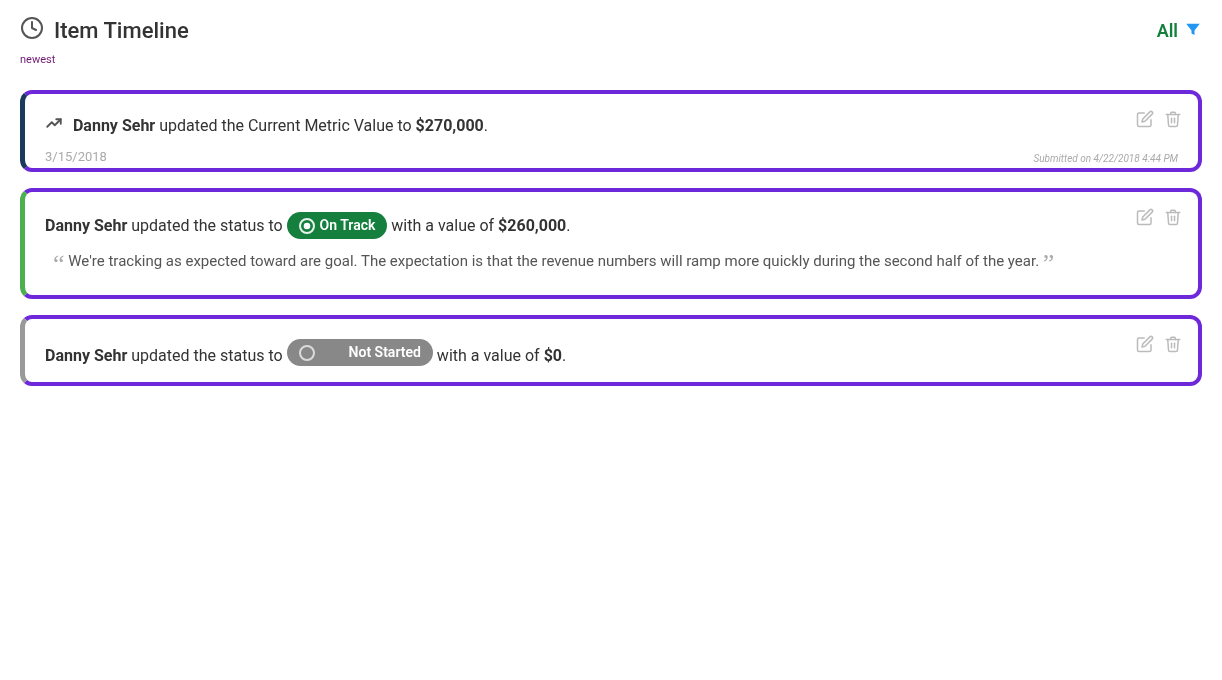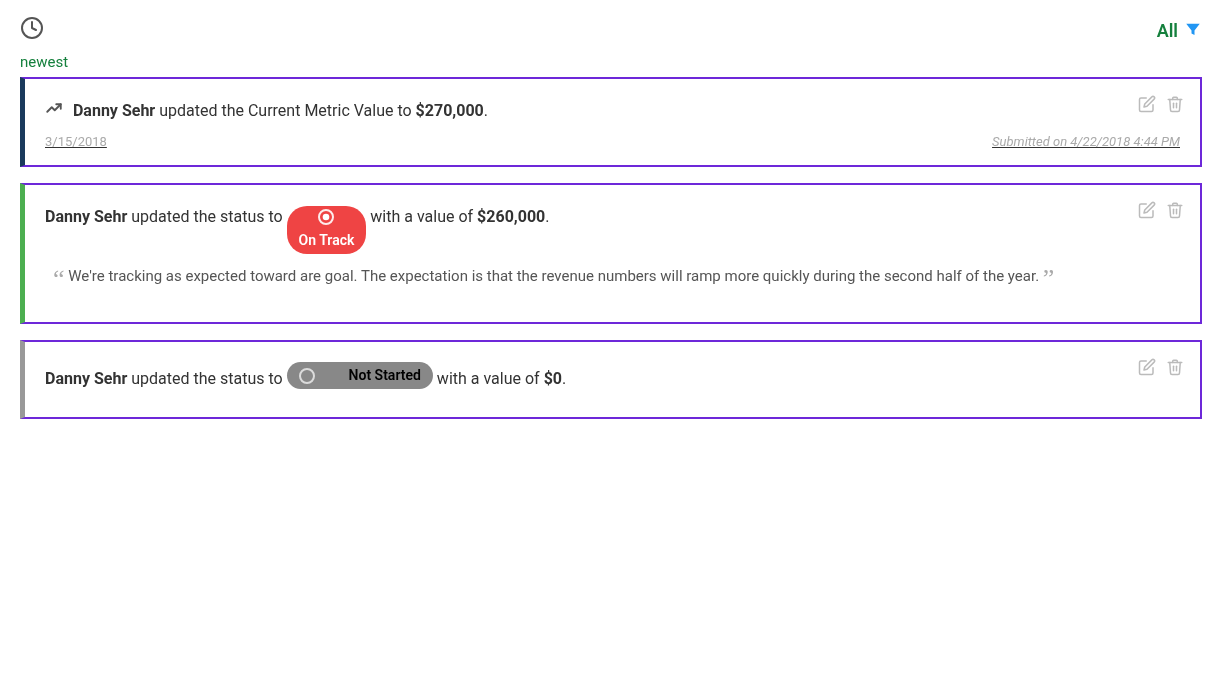--- a/index.html
+++ b/index.html
@@ -43,35 +43,35 @@
       font-weight: 600;
       color: #15803d;
     }
 
     .filter-icon {
       color: #2196F3;
       font-size: 18px;
     }
 
     .sort-label {
-      font-size: 15px;
-      color: #15803d;
-      margin-bottom: 6px;
+      font-size: 11px;
+      color: #701a75;
+      margin-bottom: 24px;
     }
 
     .timeline-list {
       display: flex;
       flex-direction: column;
       gap: 0;
     }
 
     .timeline-card {
-      border: 2px solid #6d28d9;
-      border-radius: 0;
-      padding: 20px 20px 16px 20px;
+      border: 4px solid #6d28d9;
+      border-radius: 12px;
+      padding: 20px 20px 4px 20px;
       margin-bottom: 16px;
       position: relative;
       background: #fff;
     }
 
     .timeline-card.blue-left {
       border-left: 5px solid #1a3a5c;
     }
 
     .timeline-card.green-left {
@@ -114,27 +114,26 @@
       align-items: center;
       gap: 5px;
       padding: 3px 12px;
       border-radius: 20px;
       font-size: 14px;
       font-weight: 600;
       color: #fff;
     }
 
     .status-badge.on-track {
-      background: #ef4444;
-      flex-direction: column;
+      background: #15803d;
     }
 
     .status-badge.not-started {
       background: #888;
-      color: #000000;
+      color: #ffffff;
       gap: 34px;
     }
 
     .card-quote {
       font-size: 15px;
       color: #555;
       line-height: 1.6;
       margin-left: 8px;
       margin-bottom: 16px;
       padding-right: 60px;
@@ -146,45 +145,45 @@
       font-family: Georgia, serif;
       line-height: 0.8;
       vertical-align: -6px;
     }
 
     .card-footer {
       display: flex;
       justify-content: space-between;
       align-items: flex-end;
       margin-top: 8px;
-      text-decoration: underline;
     }
 
     .card-date {
       font-size: 13px;
       color: #aaa;
     }
 
     .card-submitted {
-      font-size: 13px;
+      font-size: 10px;
       color: #aaa;
       font-style: italic;
     }
   </style>
 </head>
 <body>
 
 <div class="header">
   <div class="header-left">
     <span style="font-size:22px; color:#555;">
       <svg width="24" height="24" viewBox="0 0 24 24" fill="none" stroke="#555" stroke-width="2" stroke-linecap="round" stroke-linejoin="round">
         <circle cx="12" cy="12" r="10"></circle>
         <polyline points="12 6 12 12 16 14"></polyline>
       </svg>
     </span>
+    <span class="header-title">Item Timeline</span>
   </div>
   <div class="header-right">
     <span class="filter-label">All</span>
     <span class="filter-icon">
       <svg width="18" height="18" viewBox="0 0 24 24" fill="#2196F3">
         <path d="M3 5h18l-7 9v6l-4-2v-4L3 5z"></path>
       </svg>
     </span>
   </div>
 </div>

